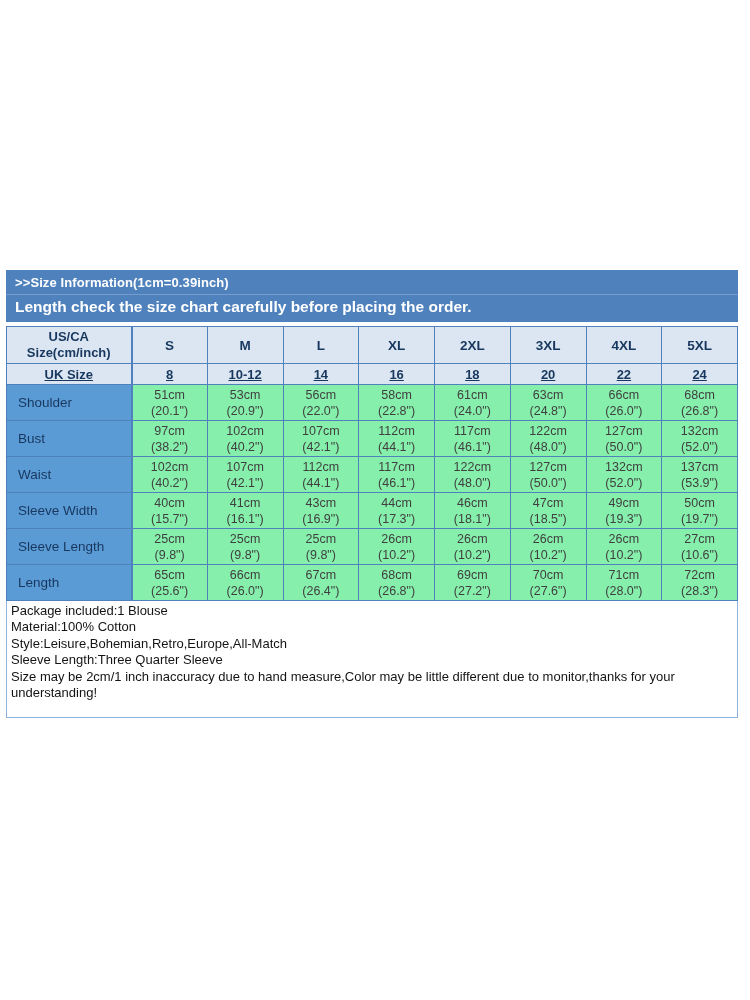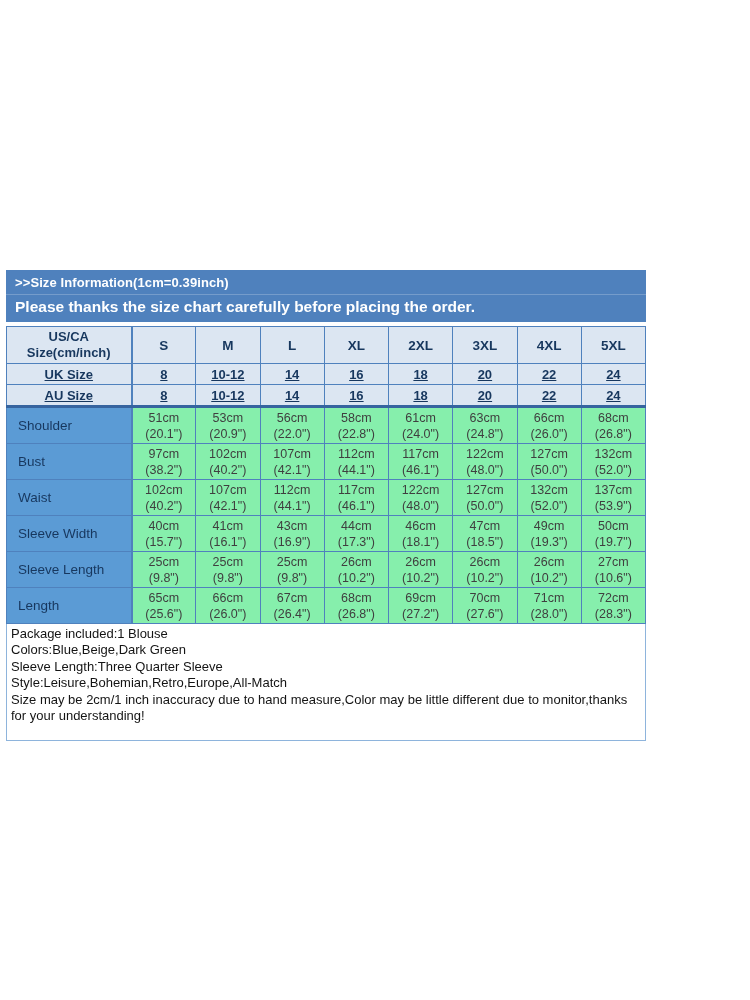--- a/index.html
+++ b/index.html
@@ -6,21 +6,21 @@
     --banner-bg:#4f81bd; --banner-text:#ffffff; --header-bg:#dce6f2;
     --label-bg:#5b9bd5; --border:#4f81bd; --thick-border:#36649f;
     --header-text:#17375e; --value-text:#3f3f3f; --details-text:#141414;
     --details-border:#8eb4dc;
   }
   html,body{margin:0;padding:0;}
   body{
     width:750px;height:1000px;background:#ffffff;position:relative;overflow:hidden;
     font-family:"Liberation Sans",sans-serif;
   }
-  .page{position:absolute;top:270px;left:6px;width:640px;}
+  .page{position:absolute;top:270px;left:6px;width:732px;}
   .banner{background:var(--banner-bg);color:var(--banner-text);}
   .banner-line1{font-size:13px;font-weight:700;padding:5px 9px 4px;letter-spacing:.1px;}
   .banner-line2{font-size:15.5px;font-weight:700;padding:3px 9px 6px;border-top:1px solid rgba(255,255,255,.22);}
   table.size-table{width:100%;border-collapse:collapse;table-layout:fixed;margin-top:4px;}
   .size-table th,.size-table td{border:1px solid var(--border);text-align:center;vertical-align:middle;padding:0;}
   .size-table tr > *:first-child{border-right-width:2px;}
   .size-table thead th,.size-table thead td{background:var(--header-bg);color:var(--header-text);}
   .corner{height:36px;font-size:13px;font-weight:700;line-height:16px;margin-left:12px;}
   .size-header{font-size:13.5px;font-weight:700;}
   .region-row th,.region-row td{height:20px;font-size:13px;font-weight:700;text-decoration:underline;}
@@ -36,21 +36,21 @@
     padding:2px 4px 16px;color:var(--details-text);font-size:13px;line-height:16.4px;
   }
 </style>
 </head>
 <body>
 
 <div class="page">
 
   <div class="banner">
     <div class="banner-line1">&gt;&gt;Size Information(1cm=0.39inch)</div>
-    <div class="banner-line2">Please thanks the size chart carefully before placing the order.</div>
+    <div class="banner-line2">Length check the size chart carefully before placing the order.</div>
   </div>
 
   <table class="size-table">
     <colgroup>
       <col style="width:125px">
       <col>
         <col>
         <col>
         <col>
         <col>
@@ -77,31 +77,20 @@
         <th class="region-label">UK Size</th>
       <td class="region-val">8</td>
           <td class="region-val">10-12</td>
           <td class="region-val">14</td>
           <td class="region-val">16</td>
           <td class="region-val">18</td>
           <td class="region-val">20</td>
           <td class="region-val">22</td>
           <td class="region-val">24</td>
         </tr>
-      <tr class="region-row au-row">
-        <th class="region-label">AU Size</th>
-      <td class="region-val">8</td>
-          <td class="region-val">10-12</td>
-          <td class="region-val">14</td>
-          <td class="region-val">16</td>
-          <td class="region-val">18</td>
-          <td class="region-val">20</td>
-          <td class="region-val">22</td>
-          <td class="region-val">24</td>
-        </tr>
     </thead>
     <tbody>
         <tr class="meas-row">
           <th class="row-label">Shoulder</th>
           <td class="meas-cell">
             <div class="cm">51cm</div>
             <div class="in">(20.1")</div>
           </td>
           <td class="meas-cell">
             <div class="cm">53cm</div>
@@ -305,19 +294,19 @@
           <td class="meas-cell">
             <div class="cm">72cm</div>
             <div class="in">(28.3")</div>
           </td>
         </tr>
       </tbody>
   </table>
 
   <div class="details">
       <div class="detail-line">Package included:1 Blouse</div>
-      <div class="detail-line">Colors:Blue,Beige,Dark Green</div>
+      <div class="detail-line">Material:100% Cotton</div>
+      <div class="detail-line">Style:Leisure,Bohemian,Retro,Europe,All-Match</div>
       <div class="detail-line">Sleeve Length:Three Quarter Sleeve</div>
-      <div class="detail-line">Style:Leisure,Bohemian,Retro,Europe,All-Match</div>
       <div class="detail-line">Size may be 2cm/1 inch inaccuracy due to hand measure,Color may be little different due to monitor,thanks for your understanding!</div>
     </div>
 
 </div>
 
 </body></html>

